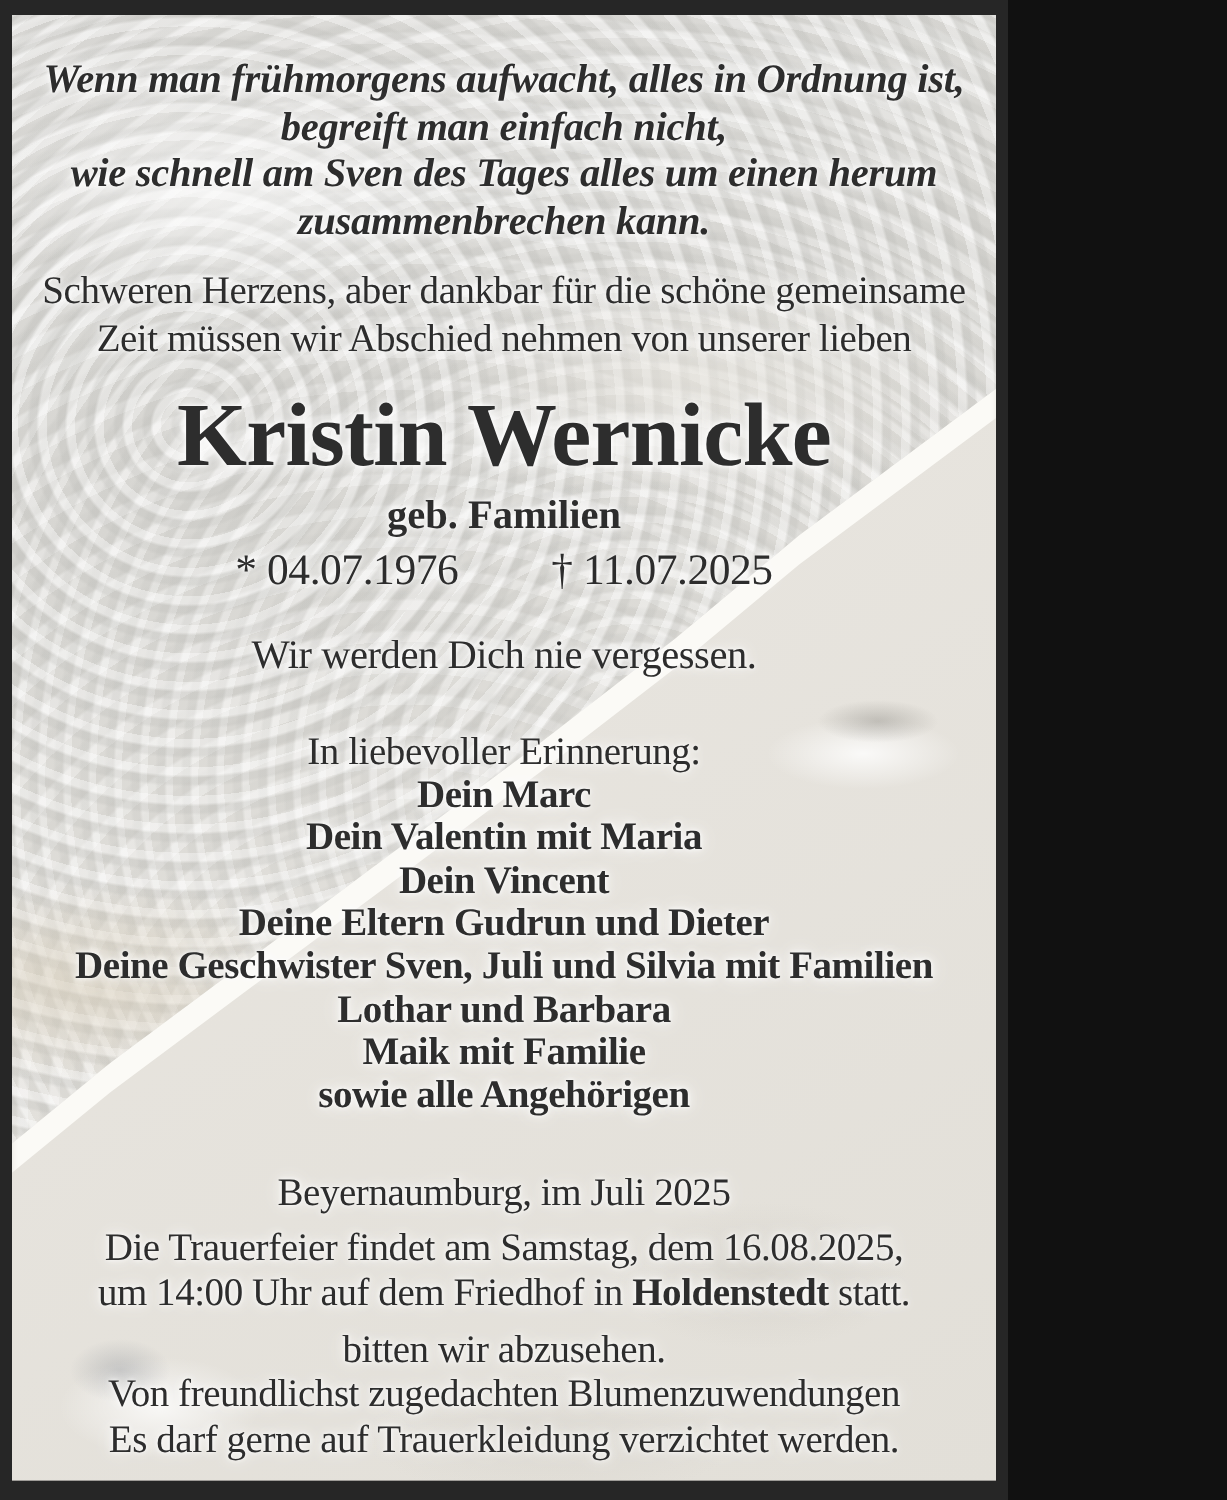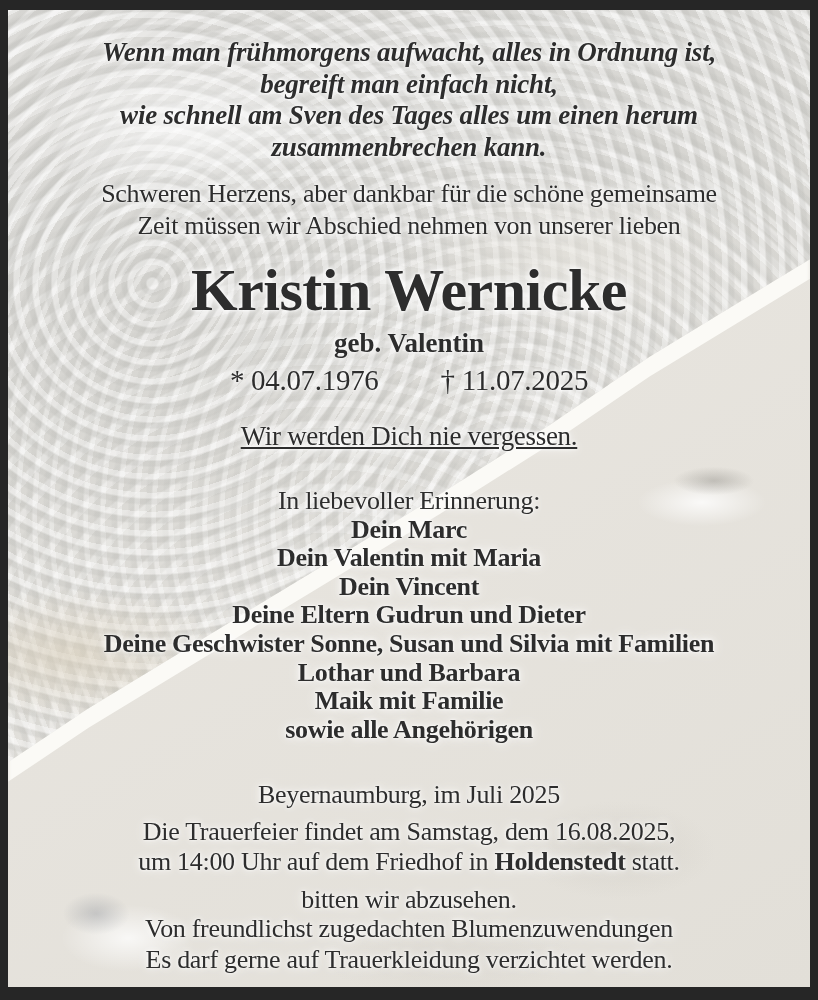--- a/index.html
+++ b/index.html
@@ -3,21 +3,21 @@
 <meta charset="utf-8">
 <style>
   html, body {
     margin: 0;
     padding: 0;
     background: #111;
     font-family: "Liberation Serif", "DejaVu Serif", serif;
   }
   .card {
     position: relative;
-    width: 818px;
+    width: 672px;
     height: 1000px;
     box-sizing: border-box;
     border-style: solid;
     border-color: #262626;
     border-width: 10px 8px 13px 8px;
     overflow: hidden;
     background: #e6e3dd;
   }
   
   .photo {
@@ -104,21 +104,20 @@
     font-size: 29px;
     display: flex;
     justify-content: center;
     gap: 62px;
     letter-spacing: -0.3px;
   }
   .farewell {
     margin-top: 24px;
     font-size: 27px;
     letter-spacing: -0.3px;
-    text-decoration: underline;
   }
   .memory-heading {
     margin-top: 34px;
     font-size: 26px;
     letter-spacing: -0.3px;
   }
   .mourners {
     font-size: 26px;
     font-weight: bold;
     line-height: 1.1;
@@ -165,37 +164,37 @@
       <div>wie schnell am Sven des Tages alles um einen herum</div>
       <div>zusammenbrechen kann.</div>
     </div>
 
     <div class="intro">
       <div>Schweren Herzens, aber dankbar für die schöne gemeinsame</div>
       <div>Zeit müssen wir Abschied nehmen von unserer lieben</div>
     </div>
 
     <div class="name">Kristin Wernicke</div>
-    <div class="maiden">geb. Valentin</div>
+    <div class="maiden">geb. Familien</div>
 
     <div class="dates">
       <span>* 04.07.1976</span>
       <span>† 11.07.2025</span>
     </div>
 
     <div class="farewell">Wir werden Dich nie vergessen.</div>
 
     <div class="memory-heading">In liebevoller Erinnerung:</div>
 
     <div class="mourners">
       <div>Dein Marc</div>
       <div>Dein Valentin mit Maria</div>
       <div>Dein Vincent</div>
       <div>Deine Eltern Gudrun und Dieter</div>
-      <div>Deine Geschwister Sonne, Susan und Silvia mit Familien</div>
+      <div>Deine Geschwister Sven, Juli und Silvia mit Familien</div>
       <div>Lothar und Barbara</div>
       <div>Maik mit Familie</div>
       <div>sowie alle Angehörigen</div>
     </div>
 
     <div class="place-date">Beyernaumburg, im Juli 2025</div>
 
     <div class="funeral">
       <div>Die Trauerfeier findet am Samstag, dem 16.08.2025,</div>
       <div><span>um 14:00 Uhr auf dem Friedhof in </span><span class="bold">Holdenstedt</span><span> statt.</span></div>

